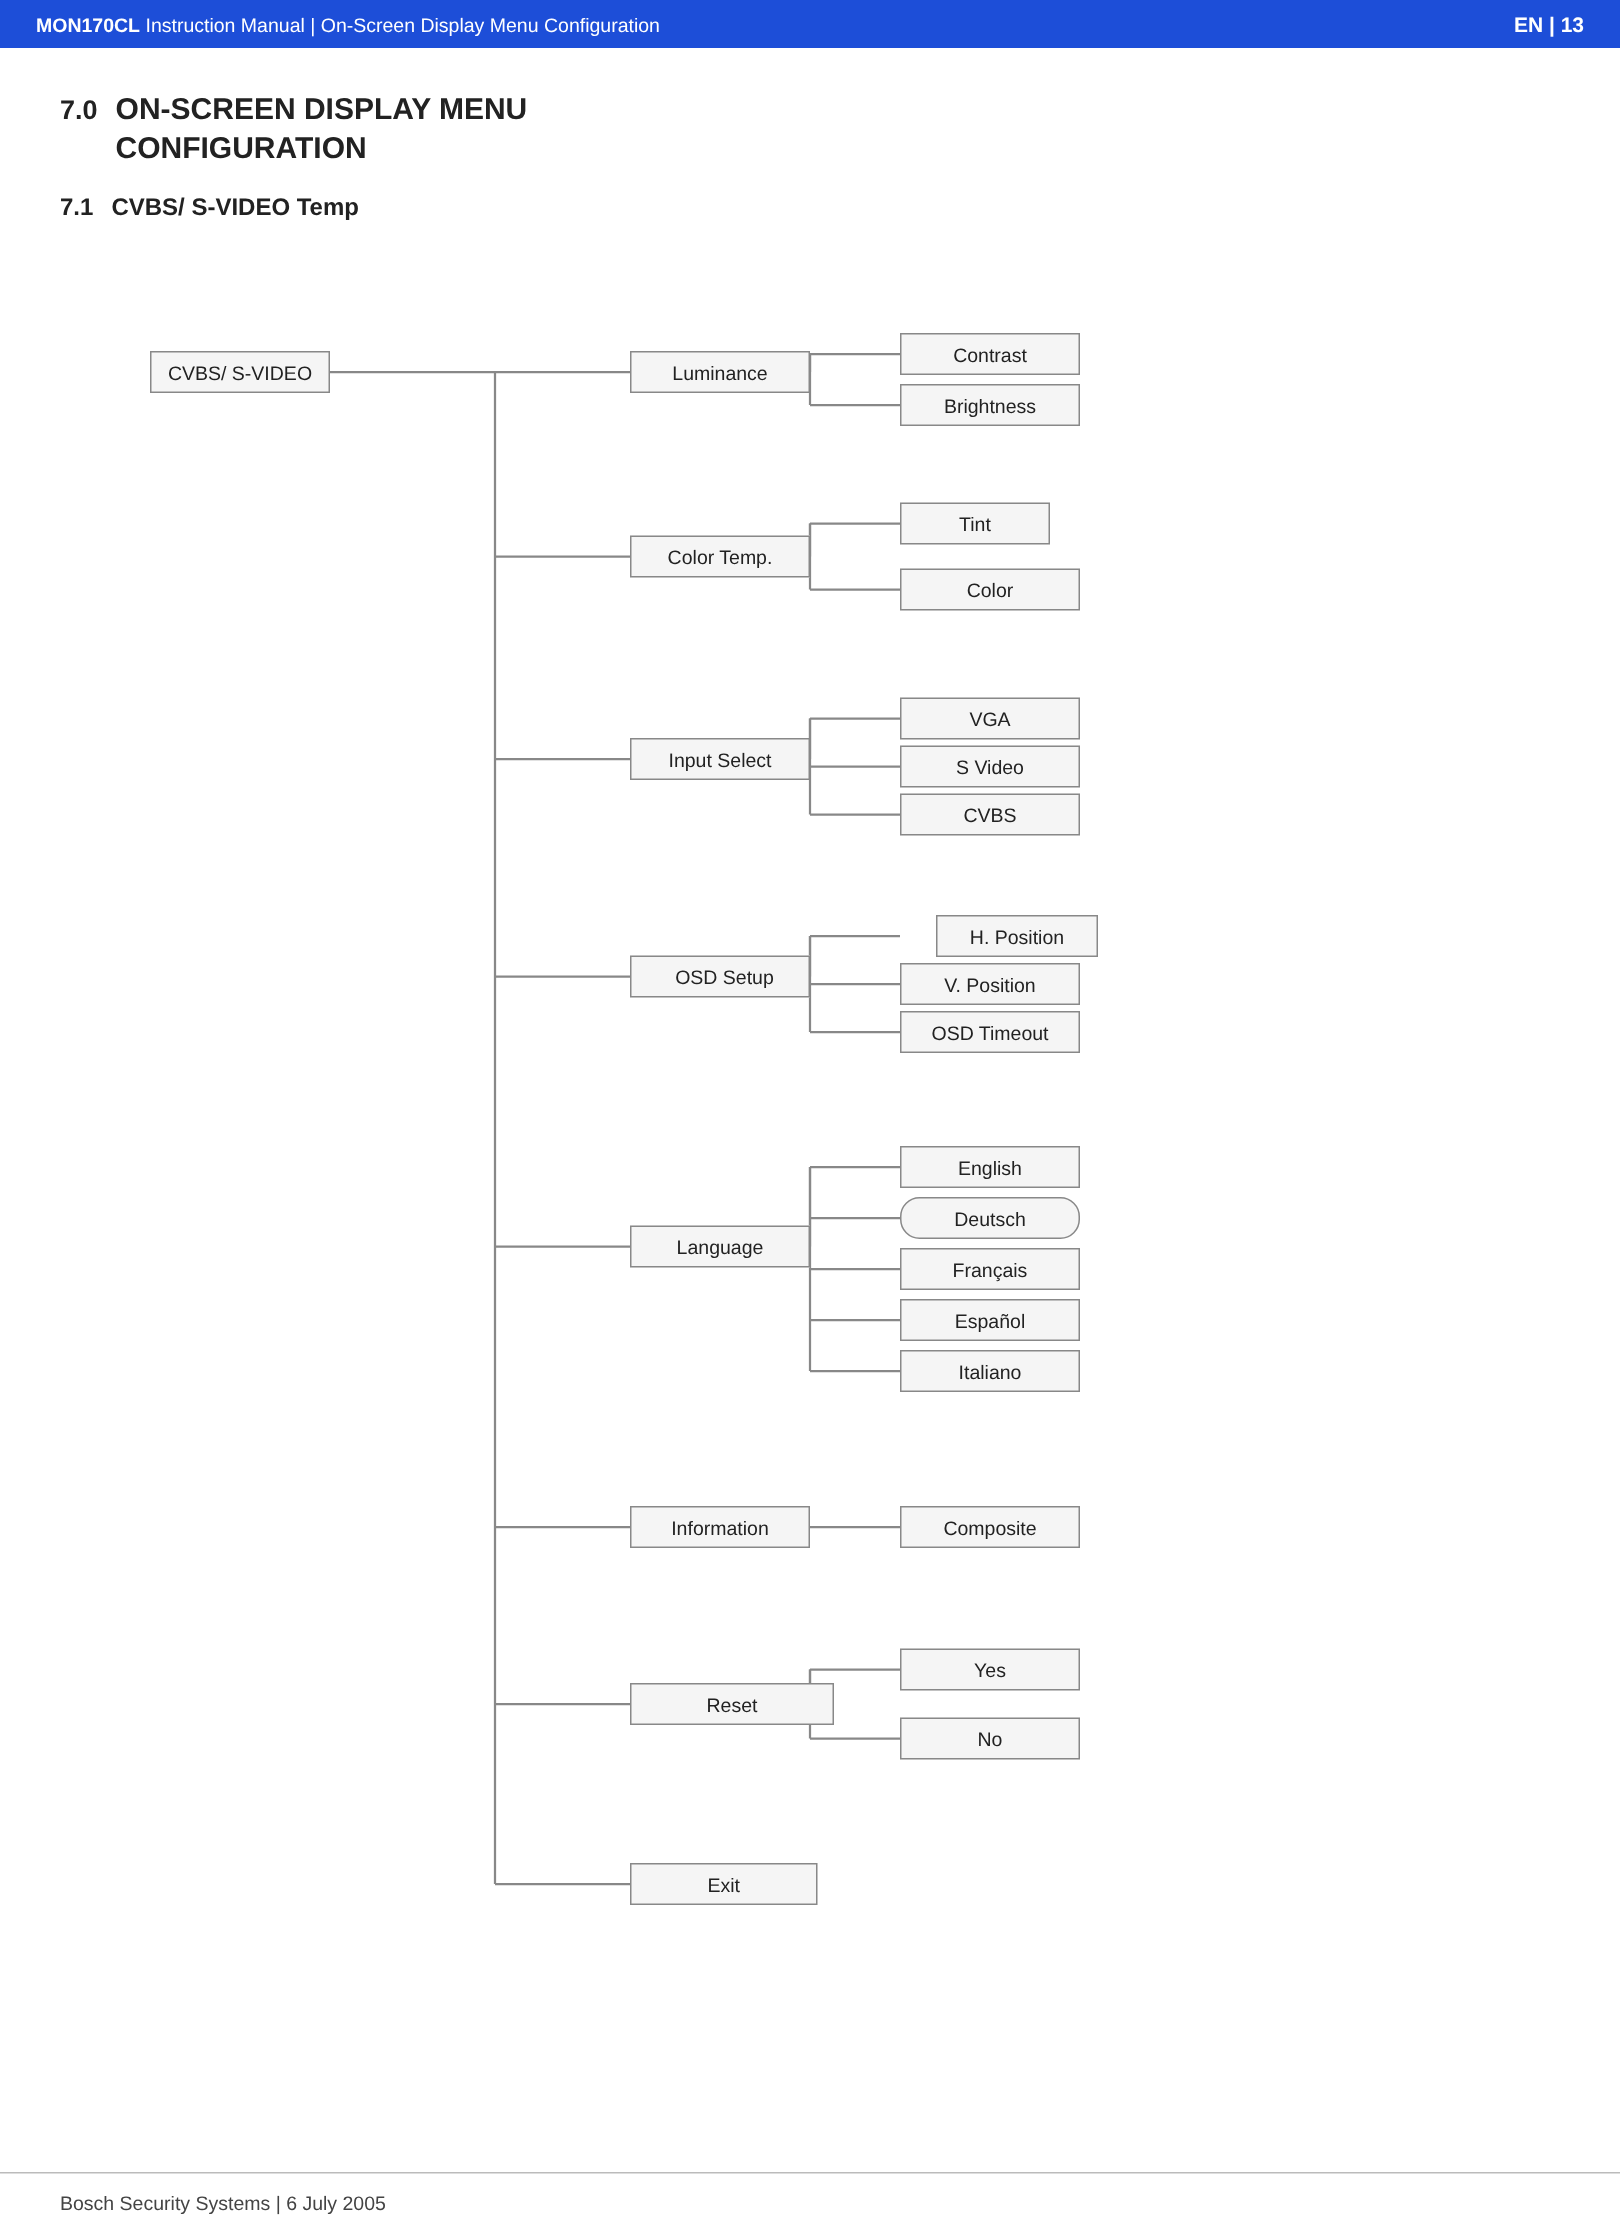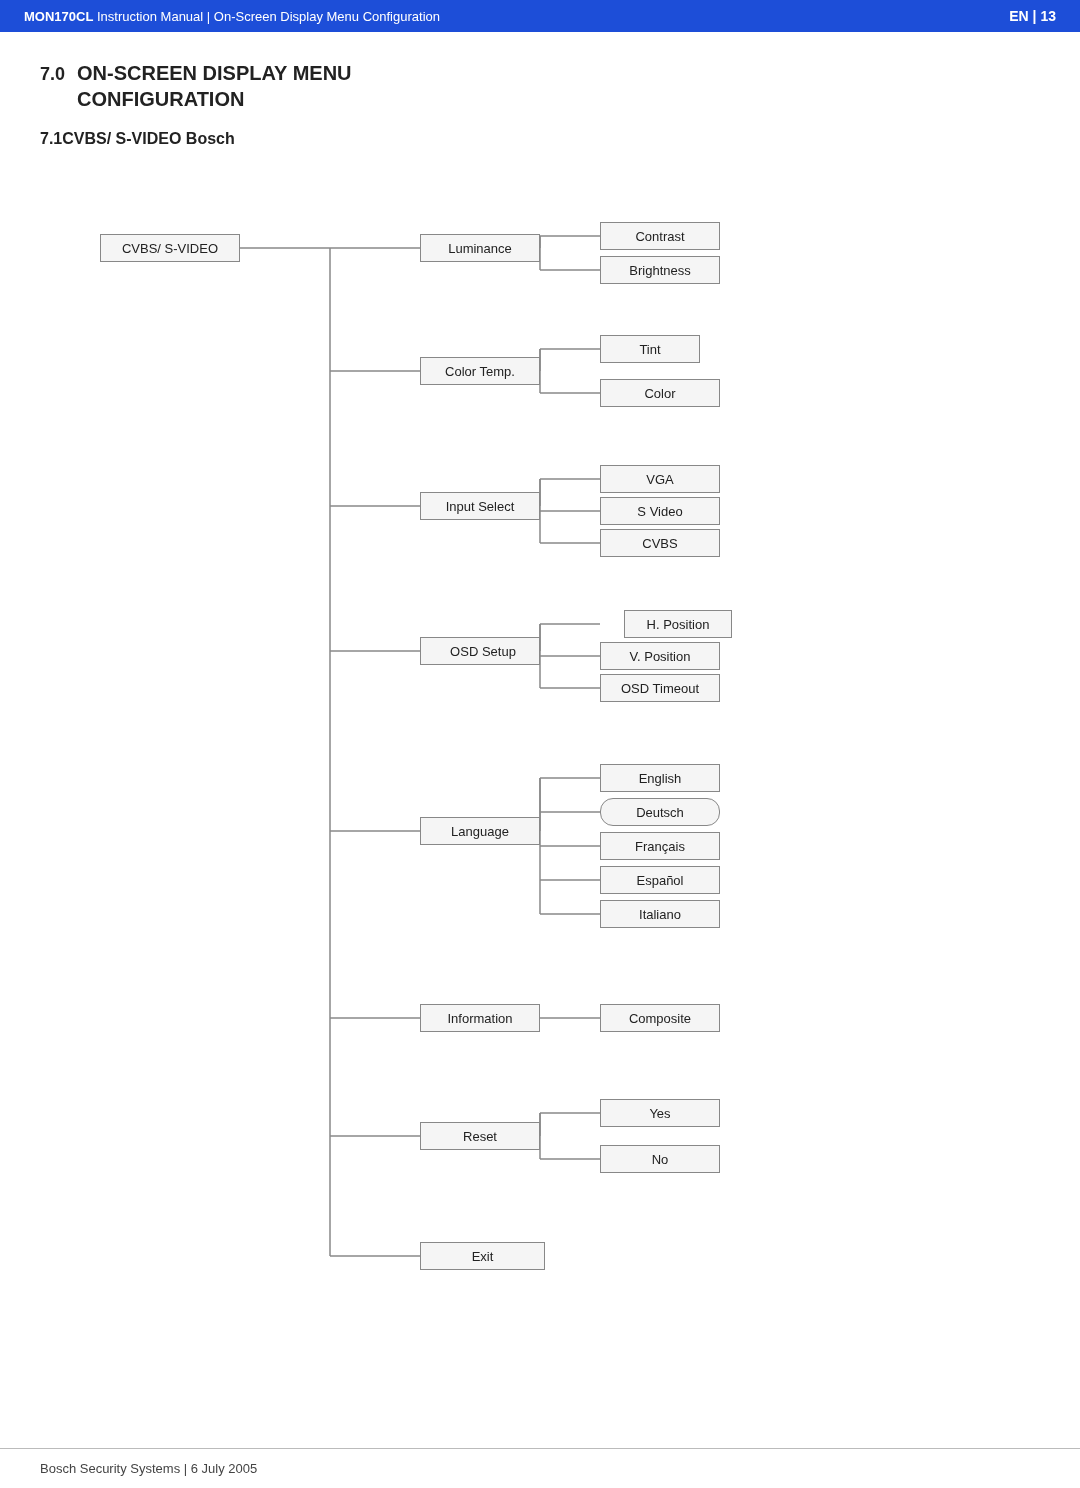--- a/index.html
+++ b/index.html
@@ -105,23 +105,23 @@
 
 <div class="content">
 
   <div style="display:flex; gap:12px; align-items:baseline; margin-bottom:6px;">
     <span class="section-num">7.0</span>
     <div class="section-title">
       ON-SCREEN DISPLAY MENU<br>CONFIGURATION
     </div>
   </div>
 
-  <div style="display:flex; gap:0; align-items:baseline; margin-bottom:36px;">
+  <div style="display:flex; gap:12px; align-items:baseline; margin-bottom:36px;">
     <span class="section-num" style="font-size:16px;">7.1</span>
-    <span class="subsection">CVBS/ S-VIDEO Bosch</span>
+    <span class="subsection">CVBS/ S-VIDEO Temp</span>
   </div>
 
   <div class="diagram">
 
     <svg class="lines-svg">
 
       <line x1="175" y1="32" x2="290" y2="32" stroke="#888" stroke-width="1.5"></line>
 
       <line x1="290" y1="32" x2="290" y2="1040" stroke="#888" stroke-width="1.5"></line>
 
@@ -173,21 +173,21 @@
       <line x1="500" y1="615" x2="500" y2="562" stroke="#888" stroke-width="1.5"></line>
 
       <line x1="500" y1="802" x2="560" y2="802" stroke="#888" stroke-width="1.5"></line>
 
       <line x1="500" y1="897" x2="560" y2="897" stroke="#888" stroke-width="1.5"></line>
       <line x1="500" y1="943" x2="560" y2="943" stroke="#888" stroke-width="1.5"></line>
       <line x1="500" y1="897" x2="500" y2="943" stroke="#888" stroke-width="1.5"></line>
       <line x1="500" y1="920" x2="500" y2="897" stroke="#888" stroke-width="1.5"></line>
     </svg>
 
-    <div class="box" style="left:60px; top:18px; width:140px; height:28px;">
+    <div class="box" style="left:60px; top:18px; width:120px; height:28px;">
       <span>CVBS/ S-VIDEO</span>
     </div>
 
     <div class="box" style="left:380px; top:18px; width:120px; height:28px;">
       <span>Luminance</span>
     </div>
 
     <div class="box" style="left:380px; top:141px; width:120px; height:28px;">
       <span>Color Temp.</span>
     </div>
@@ -201,21 +201,21 @@
     </div>
 
     <div class="box" style="left:380px; top:601px; width:120px; height:28px;">
       <span>Language</span>
     </div>
 
     <div class="box" style="left:380px; top:788px; width:120px; height:28px;">
       <span>Information</span>
     </div>
 
-    <div class="box" style="left:380px; top:906px; width:120px; height:28px;">
+    <div class="box" style="left:380px; top:906px; width:136px; height:28px;">
       <span>Reset</span>
     </div>
 
     <div class="box" style="left:380px; top:1026px; width:125px; height:28px;">
       <span>Exit</span>
     </div>
 
     <div class="box" style="left:560px; top:6px; width:120px; height:28px;">
       <span>Contrast</span>
     </div>

